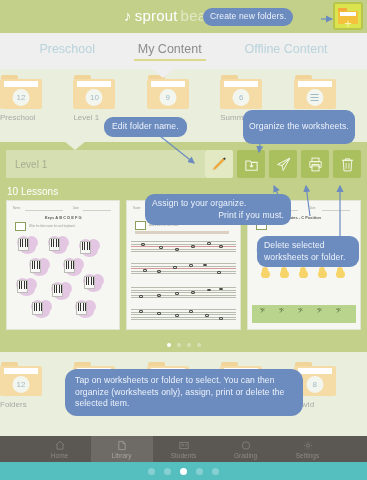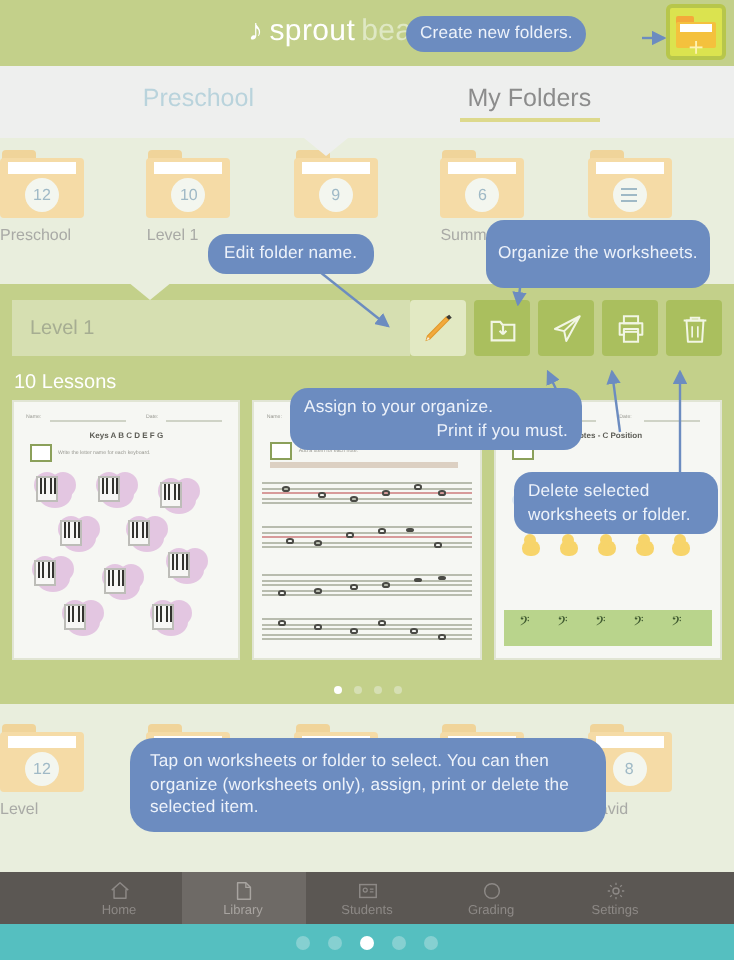--- a/index.html
+++ b/index.html
@@ -284,21 +284,22 @@
         <div class="tab"></div>
           <div class="body"></div>
           <div class="sheet"></div>
         <div class="nf-plus">+</div>
       </div>
     </div>
   </div>
 
   <div class="tabs">
     <div class="tab">Preschool</div>
-    <div class="tab active">My Folders</div>
+    <div class="tab active">My Content</div>
+    <div class="tab">Offline Content</div>
   </div>
   <div class="top-notch"></div>
 
   <div class="folder-strip-top">
     <div class="folder-cell">
       <div class="folder-ico">
         <div class="tab"></div>
           <div class="body"></div>
           <div class="sheet"></div>
         <div class="folder-badge">12</div>
@@ -637,21 +638,21 @@
   </div>
 
   <div class="folder-strip-bottom">
     <div class="folder-cell">
       <div class="folder-ico">
         <div class="tab"></div>
           <div class="body"></div>
           <div class="sheet"></div>
         <div class="folder-badge">12</div>
       </div>
-      <div class="folder-name">Level</div>
+      <div class="folder-name">Folders</div>
     </div>
     <div class="folder-cell">
       <div class="folder-ico">
         <div class="tab"></div>
           <div class="body"></div>
           <div class="sheet"></div>
         <div class="folder-badge"></div>
       </div>
       <div class="folder-name"></div>
     </div>

